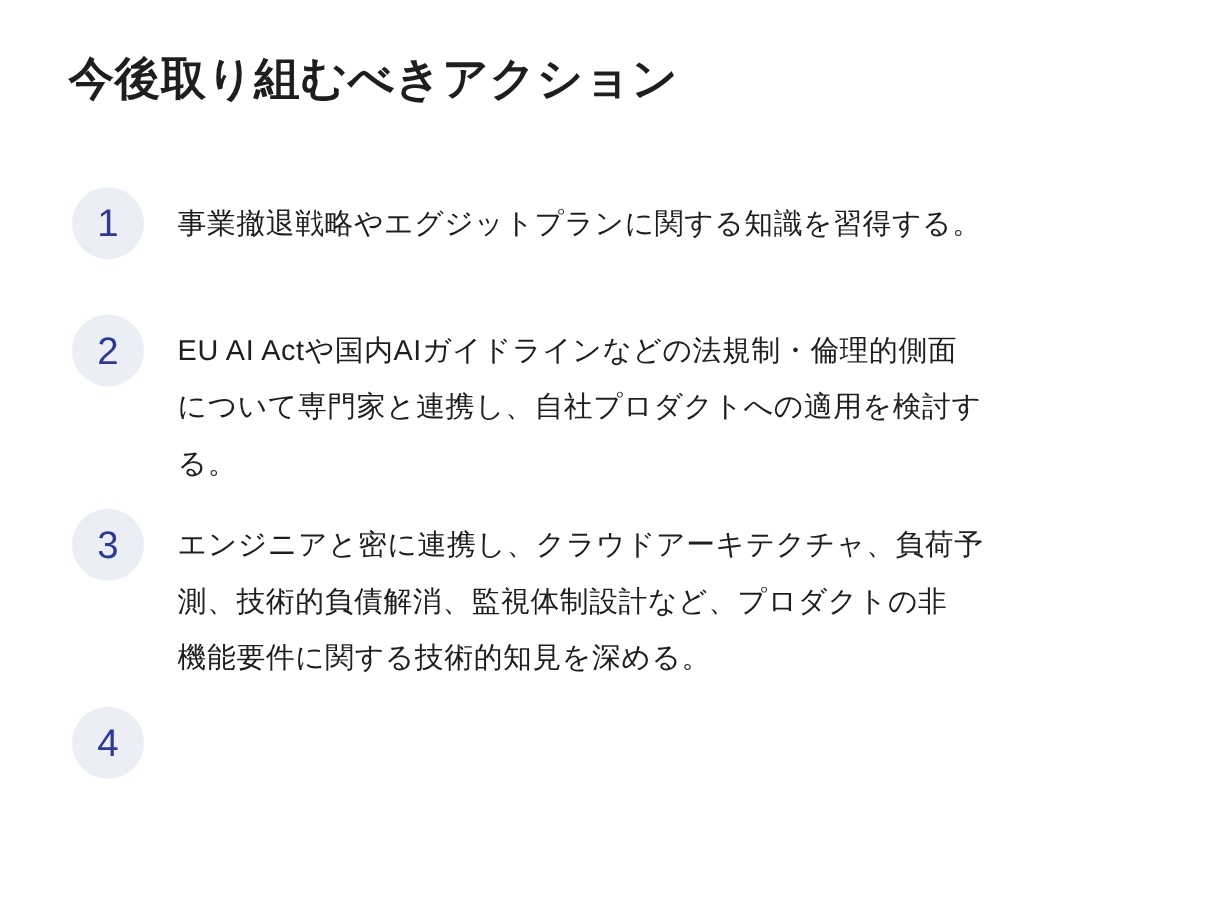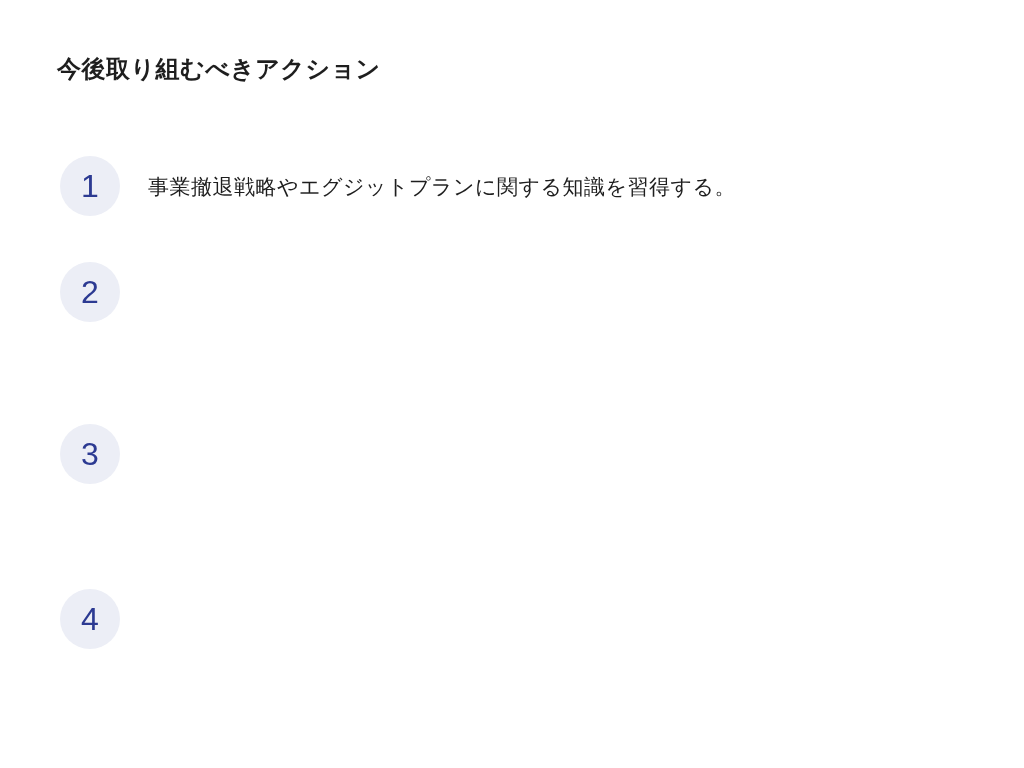--- a/index.html
+++ b/index.html
@@ -16,25 +16,26 @@
     font-family: "Liberation Sans", "DejaVu Sans", sans-serif;
   }
   .page {
     position: relative;
     width: 1024px; height: 768px;
     background: var(--background);
   }
   .page-title {
     position: absolute;
     left: 57px; top: 51px;
-    font-size: 24px;
+    font-size: 38px;
     line-height: 36px;
     font-weight: 700;
     letter-spacing: 0.5px;
     color: var(--text);
+    font-family: Liberation Mono, monospace;
   }
   .action-row {
     position: absolute;
     left: 60px;
     display: flex;
     align-items: flex-start;
     gap: 28px;
   }
   .action-row.r0 { top: 156px; }
   .action-row.r1 { top: 262px; }
@@ -48,21 +49,21 @@
     color: var(--badge-number);
     font-size: 32px;
     font-weight: 500;
     display: flex;
     align-items: center;
     justify-content: center;
   }
   .action-text {
     width: 842px;
     margin-top: 7px;
-    font-size: 21px;
+    font-size: 24px;
     line-height: 47px;
     letter-spacing: 0.5px;
     color: var(--text);
     white-space: pre-line;
   }
 </style>
 </head>
 <body>
 
 <main class="page">
@@ -71,24 +72,30 @@
 
   <section>
 
     <div class="action-row r0">
       <span class="step-badge">1</span>
       <p class="action-text">事業撤退戦略やエグジットプランに関する知識を習得する。</p>
     </div>
 
     <div class="action-row r1">
       <span class="step-badge">2</span>
+      <p class="action-text">EU AI Actや国内AIガイドラインなどの法規制・倫理的側面
+について専門家と連携し、自社プロダクトへの適用を検討す
+る。</p>
     </div>
 
     <div class="action-row r2">
       <span class="step-badge">3</span>
+      <p class="action-text">エンジニアと密に連携し、クラウドアーキテクチャ、負荷予
+測、技術的負債解消、監視体制設計など、プロダクトの非
+機能要件に関する技術的知見を深める。</p>
     </div>
 
     <div class="action-row r3">
       <span class="step-badge">4</span>
     </div>
 
   </section>
 </main>
 
 </body></html>

